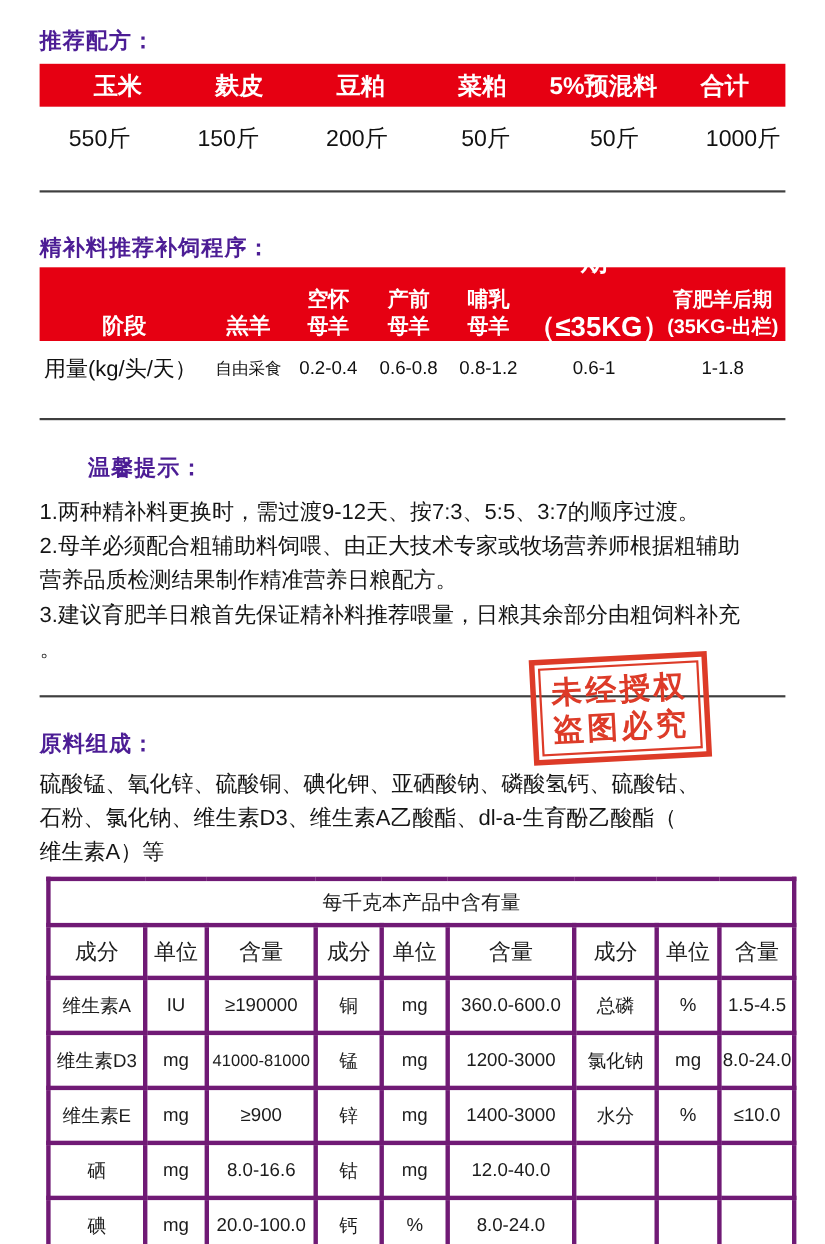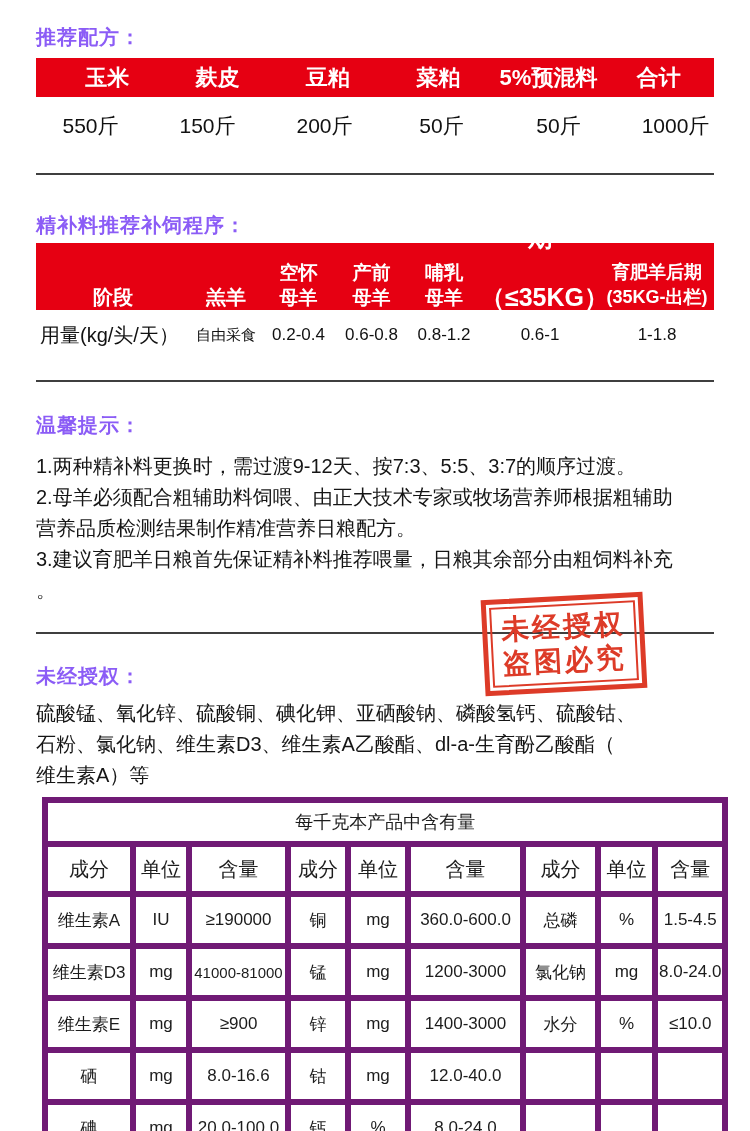--- a/index.html
+++ b/index.html
@@ -1,21 +1,21 @@
 <!DOCTYPE html>
 <html><head>
 <meta charset="utf-8">
 <style>
   html,body{margin:0;padding:0;background:#fff;}
   .page{
     position:relative;width:750px;height:1131px;background:#ffffff;
     font-family:"Liberation Sans","DejaVu Sans",sans-serif;color:#1a1a1a;
     overflow:hidden;
   }
-  .sec-title{position:absolute;left:36px;font-size:20px;font-weight:700;color:#8b5cf6;letter-spacing:1px;}
+  .sec-title{position:absolute;left:36px;font-size:20px;font-weight:700;color:#4c1d95;letter-spacing:1px;}
   .divider{position:absolute;left:36px;width:678px;border-top:2px solid #3f3f3f;}
 
   
   .redbar1{position:absolute;left:36px;top:58px;width:678px;height:39px;background:#e60012;
     display:flex;align-items:center;padding-left:16px;box-sizing:border-box;}
   .redbar1 .c{flex:1;text-align:center;color:#fff;font-weight:700;font-size:22px;}
   .values1{position:absolute;left:36px;top:105px;width:678px;height:42px;
     display:flex;align-items:center;padding-left:16px;box-sizing:border-box;gap:40px;}
   .values1 .c{flex:1;text-align:center;font-size:21px;color:#111;}
 
@@ -49,21 +49,21 @@
     border:5px solid #dd3b28;padding:3px;transform:rotate(-3deg);box-sizing:content-box;}
   .stamp-inner{width:100%;height:100%;border:2px solid #dd3b28;display:flex;flex-direction:column;
     align-items:center;justify-content:center;box-sizing:border-box;}
   .stamp-inner div{color:#dd3b28;font-weight:700;font-size:28px;line-height:34px;letter-spacing:3px;white-space:nowrap;}
 
   
   .ingr-lines{position:absolute;left:36px;top:698px;width:690px;font-size:20px;line-height:31px;color:#151515;}
 
   
   .ntable{position:absolute;left:42px;top:797px;border-collapse:collapse;table-layout:fixed;}
-  .ntable td{border:6px solid #701a75;text-align:center;font-size:17px;color:#1c1c1c;
+  .ntable td{border:4px solid #701a75;text-align:center;font-size:17px;color:#1c1c1c;
     padding:0 1px;overflow:hidden;white-space:nowrap;margin-left:44px;}
   .ntable .cap{font-size:18px;height:38px;}
   .ntable .hdr td{font-size:20px;height:44px;}
   .ntable .drow td{height:46px;}
 </style>
 </head>
 <body>
 
 <div class="page">
 
@@ -121,38 +121,38 @@
     <div class="c w0">用量(kg/头/天）</div>
     <div class="c w1">自由采食</div>
     <div class="c w2">0.2-0.4</div>
     <div class="c w3">0.6-0.8</div>
     <div class="c w4">0.8-1.2</div>
     <div class="c w5">0.6-1</div>
     <div class="c w6">1-1.8</div>
   </div>
   <div class="divider" style="top:380px;"></div>
 
-  <div class="sec-title" style="top:412px;">温馨提示：</div>
+  <div class="sec-title" style="top:412px;margin-left:44px;">温馨提示：</div>
   <div class="tips-lines">
     <div>1.两种精补料更换时，需过渡9-12天、按7:3、5:5、3:7的顺序过渡。</div>
     <div>2.母羊必须配合粗辅助料饲喂、由正大技术专家或牧场营养师根据粗辅助</div>
     <div>营养品质检测结果制作精准营养日粮配方。</div>
     <div>3.建议育肥羊日粮首先保证精补料推荐喂量，日粮其余部分由粗饲料补充</div>
     <div>。</div>
   </div>
   <div class="divider" style="top:632px;"></div>
 
   <div class="stamp">
     <div class="stamp-inner">
       <div>未经授权</div>
       <div>盗图必究</div>
     </div>
   </div>
 
-  <div class="sec-title" style="top:663px;">未经授权：</div>
+  <div class="sec-title" style="top:663px;">原料组成：</div>
   <div class="ingr-lines">
     <div>硫酸锰、氧化锌、硫酸铜、碘化钾、亚硒酸钠、磷酸氢钙、硫酸钴、</div>
     <div>石粉、氯化钠、维生素D3、维生素A乙酸酯、dl-a-生育酚乙酸酯（</div>
     <div>维生素A）等</div>
   </div>
 
   <table class="ntable">
     <colgroup>
       <col style="width:88px">
         <col style="width:56px">

